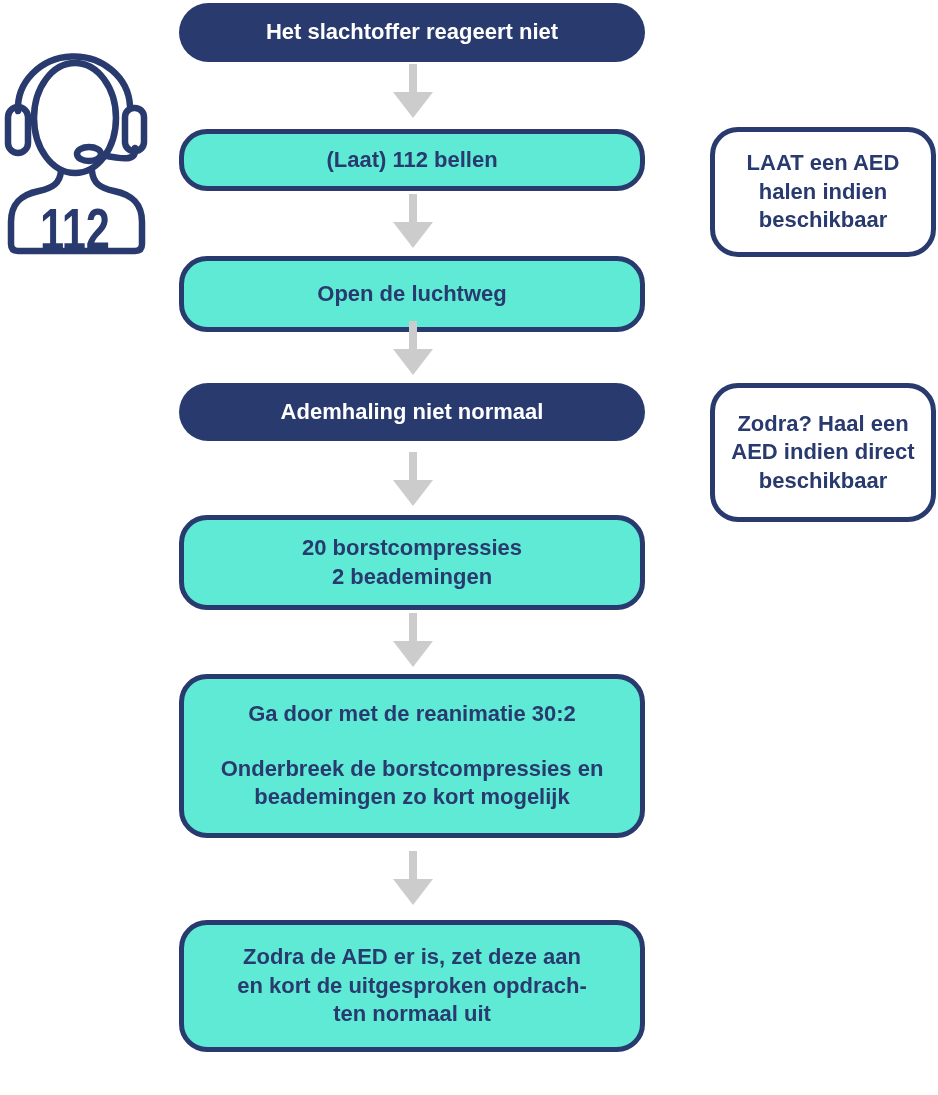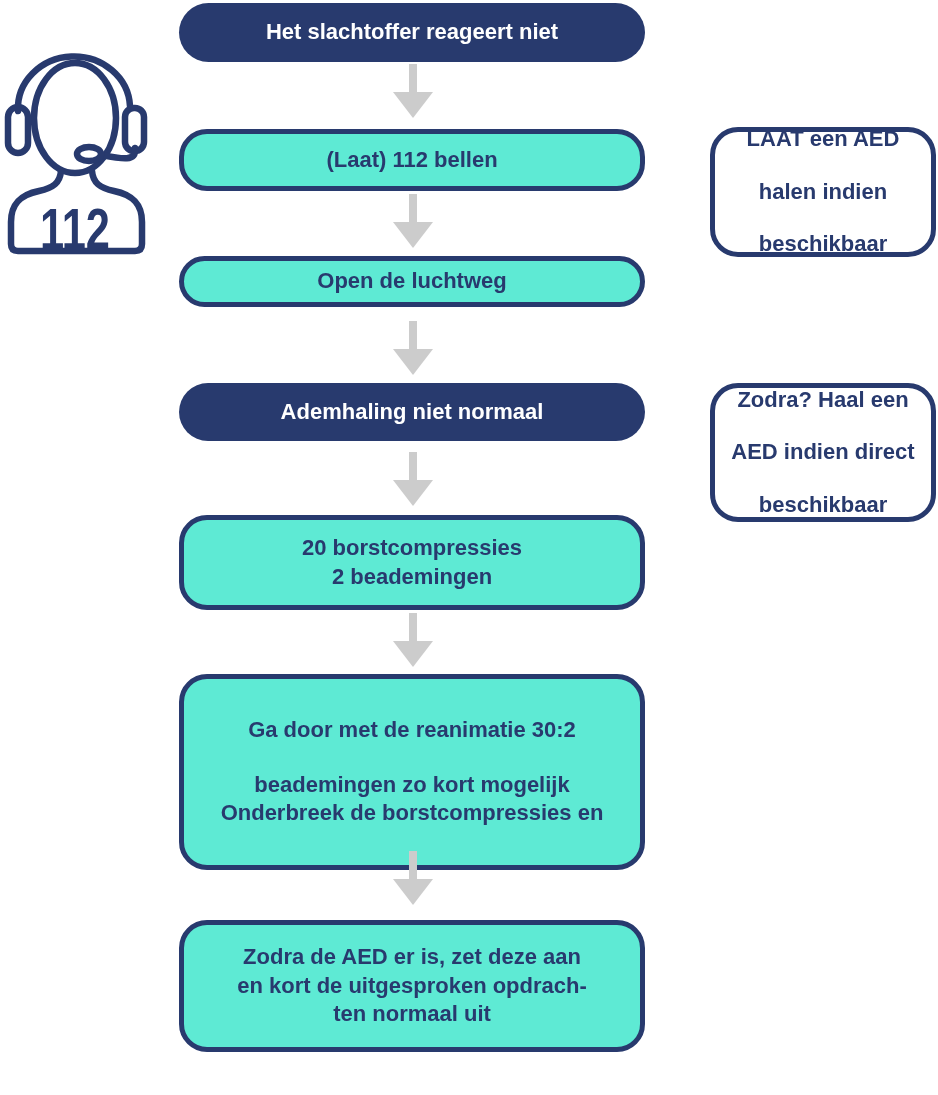--- a/index.html
+++ b/index.html
@@ -35,24 +35,24 @@
   }
   .step.light {
     background: #5eead4;
     border: 5px solid #283A6E;
     color: #283A6E;
     border-radius: 28px;
   }
 
   .s1 { top: 3px;   height: 59px; }
   .s2 { top: 129px; height: 62px; }
-  .s3 { top: 256px; height: 51px; }
+  .s3 { top: 256px; height: 76px; }
   .s4 { top: 383px; height: 58px; border-radius: 32px; }
   .s5 { top: 515px; height: 95px; }
-  .s6 { top: 674px; height: 196px; gap: 26px; }
+  .s6 { top: 674px; height: 164px; gap: 26px; }
   .s7 { top: 920px; height: 132px; }
 
   
   .arrow {
     position: absolute;
     left: 393px;
     width: 40px;
     display: flex;
     flex-direction: column;
     align-items: center;
@@ -82,21 +82,20 @@
     border-radius: 28px;
     color: #283A6E;
     font-weight: bold;
     font-size: 22px;
     line-height: 1.3;
     display: flex;
     flex-direction: column;
     align-items: center;
     justify-content: center;
     text-align: center;
-    gap: 24px;
   }
   .n1 { top: 127px; height: 130px; }
   .n2 { top: 383px; height: 139px; }
 
   
   .operator {
     position: absolute;
     left: 4px;
     top: 45px;
     width: 145px;
@@ -166,22 +165,22 @@
   </div>
 
   <div class="arrow a5">
     <div class="stem"></div>
       <div class="head"></div>
   </div>
 
   <div class="step light s6">
     <div>Ga door met de reanimatie 30:2</div>
     <div>
+      <div>Onderbreek de borstcompressies en</div>
       <div>beademingen zo kort mogelijk</div>
-      <div>Onderbreek de borstcompressies en</div>
     </div>
   </div>
 
   <div class="arrow a6">
     <div class="stem"></div>
       <div class="head"></div>
   </div>
 
   <div class="step light s7">
     <div>Zodra de AED er is, zet deze aan</div>

